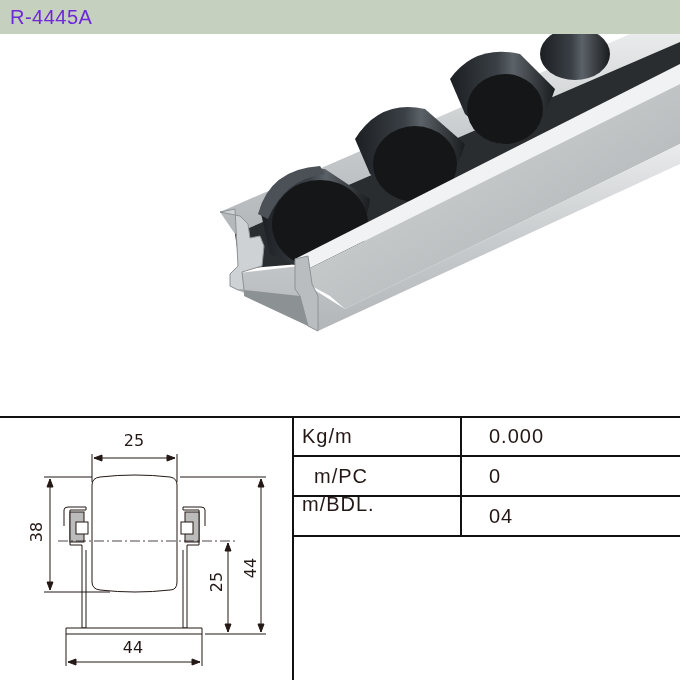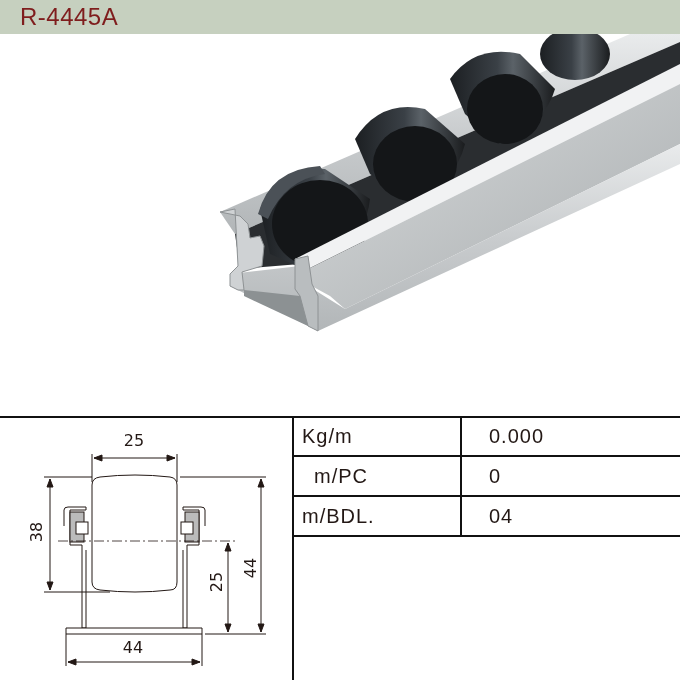--- a/index.html
+++ b/index.html
@@ -1,18 +1,18 @@
 <!DOCTYPE html>
 <html><head>
 <meta charset="utf-8">
 <style>
   html, body { margin:0; padding:0; background:#ffffff; }
   body { width:680px; height:680px; position:relative; overflow:hidden; font-family:"Liberation Sans", "DejaVu Sans", sans-serif; color:#231815; }
   .header { position:absolute; left:0; top:0; width:680px; height:34px; background:#c6d0bf; }
-  .header .title { position:absolute; left:20px; top:1px; font-size:24px; line-height:32px; letter-spacing:0.5px; color:#7f1d1d; }
+  .header .title { position:absolute; left:10px; top:1px; font-size:20px; line-height:32px; letter-spacing:0.5px; color:#6d28d9; }
   .photo { position:absolute; left:200px; top:34px; width:480px; height:310px; }
   .spec { position:absolute; left:0; top:416px; width:659px; height:264px; }
   .hline { position:absolute; background:#111; }
   .vline { position:absolute; background:#111; }
   .cell { position:absolute; font-size:20px; line-height:24px; letter-spacing:1px; color:#231815; }
   .drawing { position:absolute; left:0; top:418px; width:292px; height:262px; }
 </style>
 </head>
 <body>
 
@@ -76,21 +76,21 @@
   <div class="vline" style="left:292px;top:0;width:1.5px;height:264px;"></div>
   <div class="vline" style="left:460px;top:0;width:2px;height:120px;"></div>
   <div class="hline" style="left:293px;top:39px;width:387px;height:2px;"></div>
   <div class="hline" style="left:293px;top:79px;width:387px;height:2px;"></div>
   <div class="hline" style="left:293px;top:119px;width:387px;height:2px;"></div>
 
   <div class="cell" style="left:302px;top:8px;">Kg/m</div>
   <div class="cell" style="left:489px;top:8px;">0.000</div>
   <div class="cell" style="left:314px;top:48px;">m/PC</div>
   <div class="cell" style="left:489px;top:48px;">0</div>
-  <div class="cell" style="left:302px;top:88px;">m/BDL.</div>
+  <div class="cell" style="left:302px;top:76px;">m/BDL.</div>
   <div class="cell" style="left:489px;top:88px;">04</div>
 </div>
 
 <svg class="drawing" viewBox="0 418 292 262" xmlns="http://www.w3.org/2000/svg" font-family="DejaVu Sans, sans-serif">
   <g stroke="#231815" fill="none" stroke-width="1">
 
     <path d="M92,485 Q92,478 100,477 Q135,473 170,477 Q177,478 177,485 L177,582 Q177,590 170,590 Q135,594 100,590 Q92,589 92,582 Z" fill="#fff"></path>
 
     <path d="M64,526 L64,510 Q64,507 68,507 L86,507 L86,510 L70,510 L70,545 L82,545 L82,628 L86,628 L86,550"></path>
 

